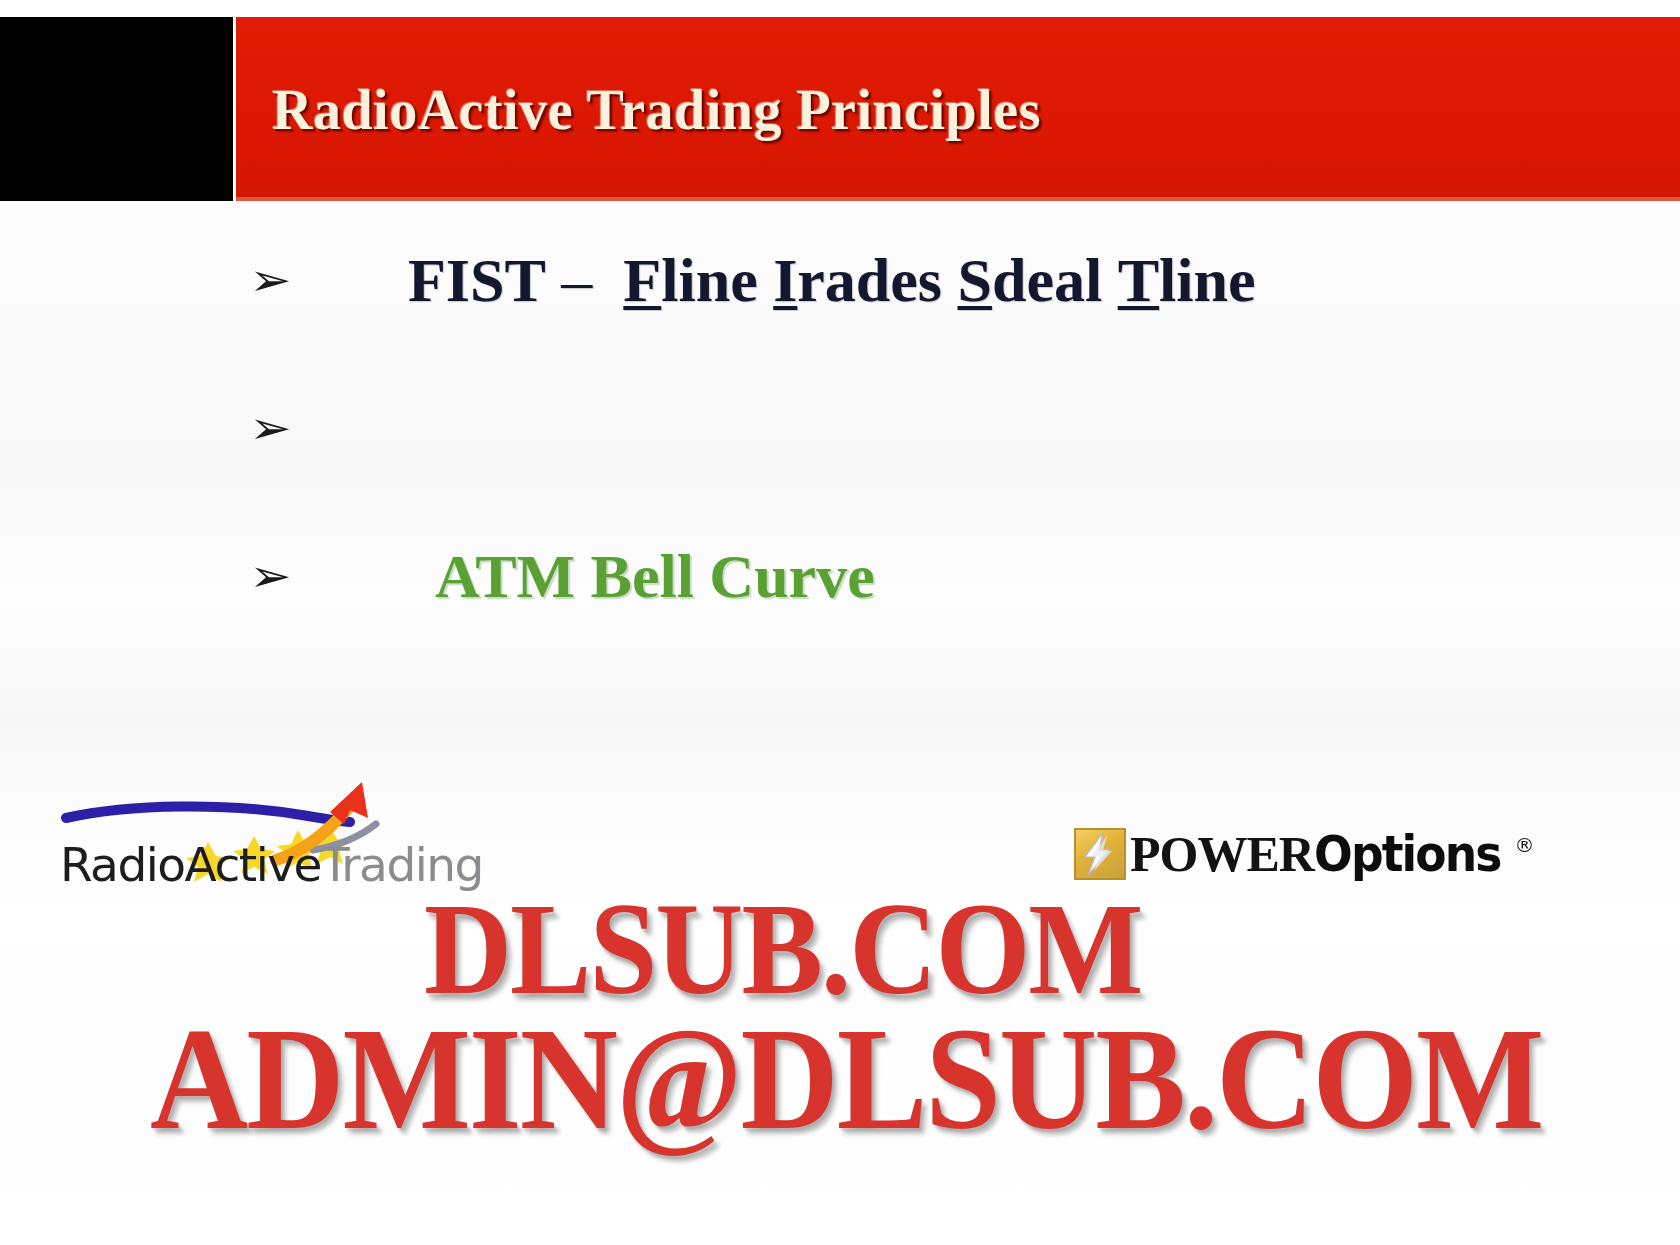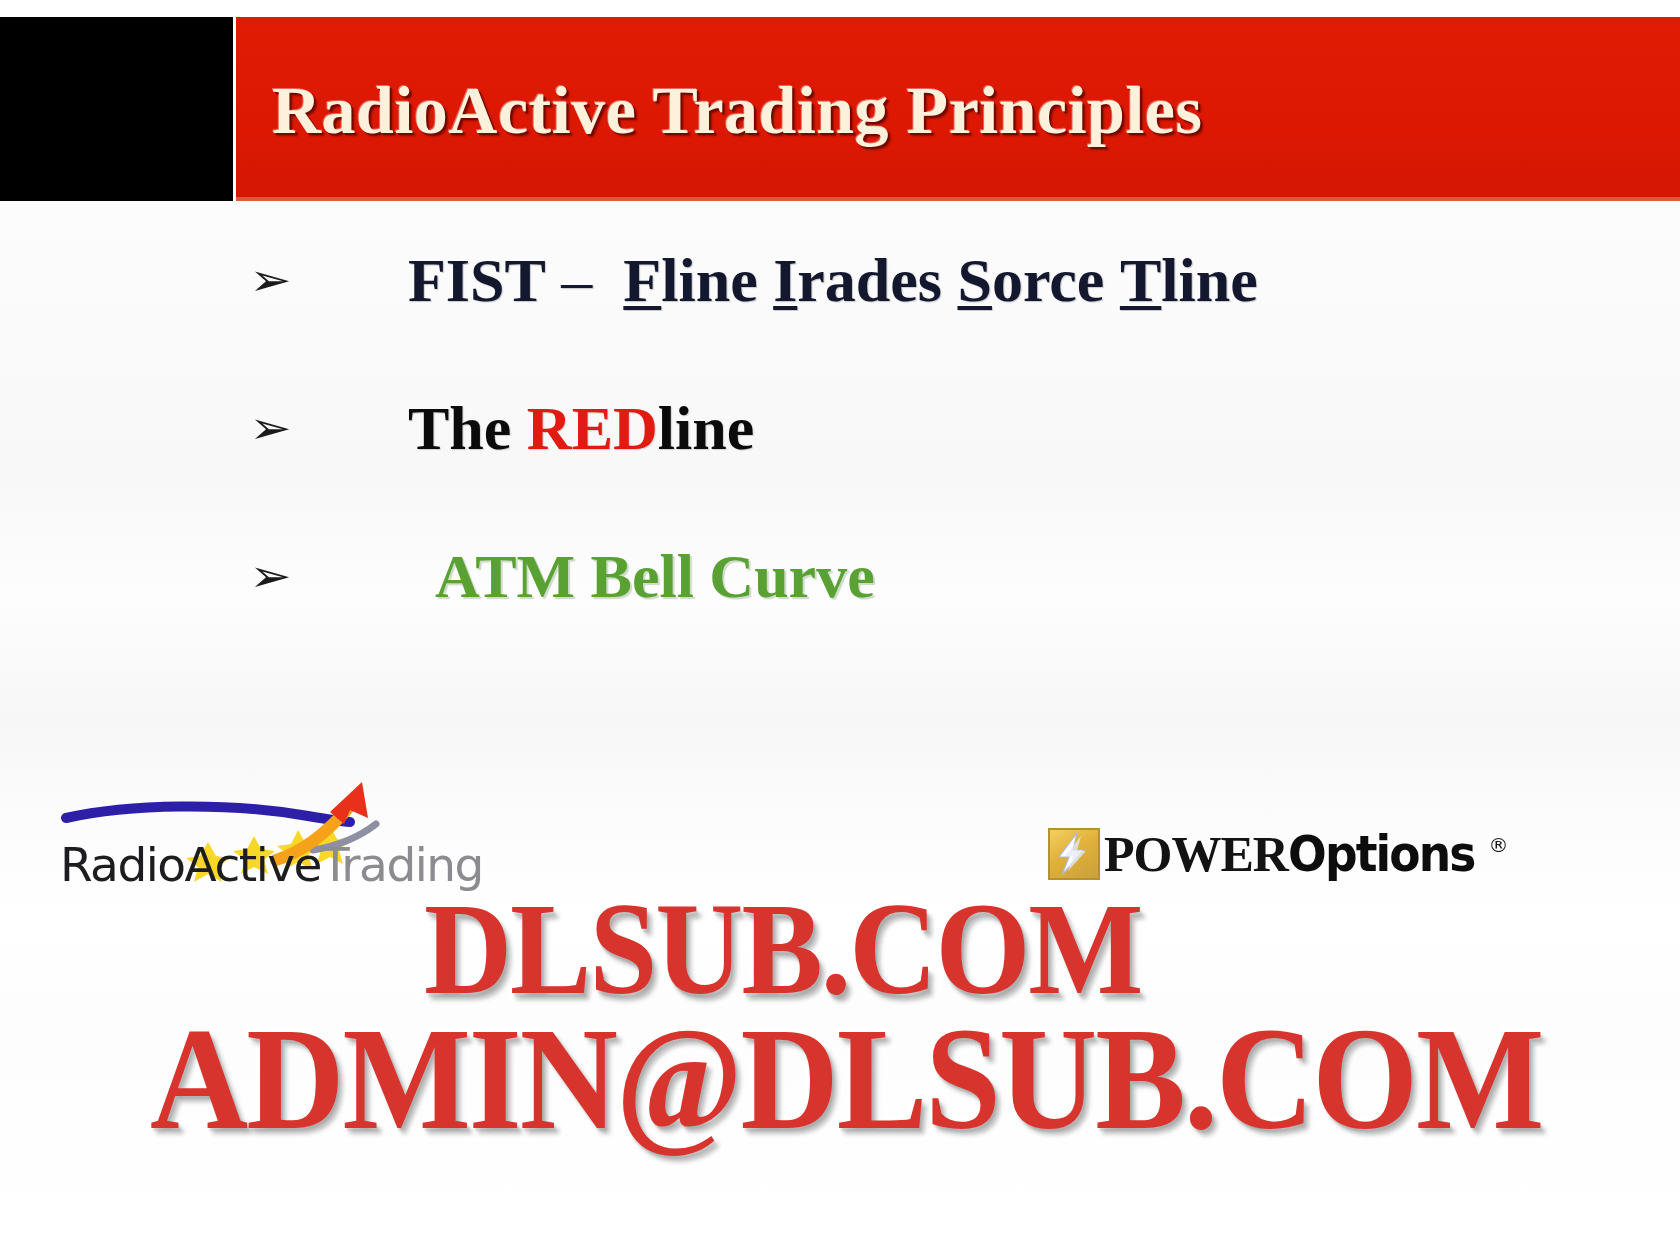--- a/index.html
+++ b/index.html
@@ -59,21 +59,21 @@
     height:4px;
     background: rgba(255,235,200,.30);
   }
   .header-title {
     position: absolute;
     left: 272px;
     top: 58px;
     width: 1400px;
     font-family: "Liberation Serif", serif;
     font-weight: bold;
-    font-size: 68px;
+    font-size: 56px;
     line-height: 104px;
     letter-spacing: 0.5px;
     color: #fdf1dc;
     text-shadow:
        2px 2px 0 rgba(110,8,0,.85),
        3px 3px 2px rgba(90,5,0,.55),
       -1px -1px 0 rgba(255,255,255,.35);
     white-space: nowrap;
   }
 
@@ -133,21 +133,21 @@
     line-height: 52px;
     letter-spacing: -1.5px;
     white-space: nowrap;
   }
   .rat-word .dark { color: #1d1d1f; }
   .rat-word .gray { color: #8c8c90; }
 
   
   .po-logo {
     position: absolute;
-    left: 1048px;
+    left: 1074px;
     top: 823px;
     height: 62px;
     display: flex;
     align-items: center;
     white-space: nowrap;
     justify-content: flex-end;
   }
   .po-mark {
     width: 52px; height: 52px;
     margin-right: 4px;
@@ -219,26 +219,25 @@
   <div class="header-black"></div>
 
   <div class="header-red"></div>
 
   <div class="header-title">RadioActive Trading Principles</div>
 
   <div class="bullets">
 
     <div class="bullet-row">
       <span class="bullet-marker">➢</span>
-      <span class="bullet-text b1"><span>FIST</span><span>&nbsp;</span><span class="plain">–</span><span>&nbsp;&nbsp;</span><span class="ul">F</span><span>line</span><span>&nbsp;</span><span class="ul">I</span><span>rades</span><span>&nbsp;</span><span class="ul">S</span><span>orce</span><span>&nbsp;</span><span class="ul">T</span><span>line</span></span>
+      <span class="bullet-text b1"><span>FIST</span><span>&nbsp;</span><span class="plain">–</span><span>&nbsp;&nbsp;</span><span class="ul">F</span><span>line</span><span>&nbsp;</span><span class="ul">I</span><span>rades</span><span>&nbsp;</span><span class="ul">S</span><span>deal</span><span>&nbsp;</span><span class="ul">T</span><span>line</span></span>
     </div>
 
     <div class="bullet-row">
       <span class="bullet-marker">➢</span>
-      <span class="bullet-text b2"><span>The </span><span class="red">RED</span><span>line</span></span>
     </div>
 
     <div class="bullet-row">
       <span class="bullet-marker">➢</span>
       <span class="bullet-text b3">ATM Bell Curve</span>
     </div>
 
   </div>
 
   <div class="rat-logo">

